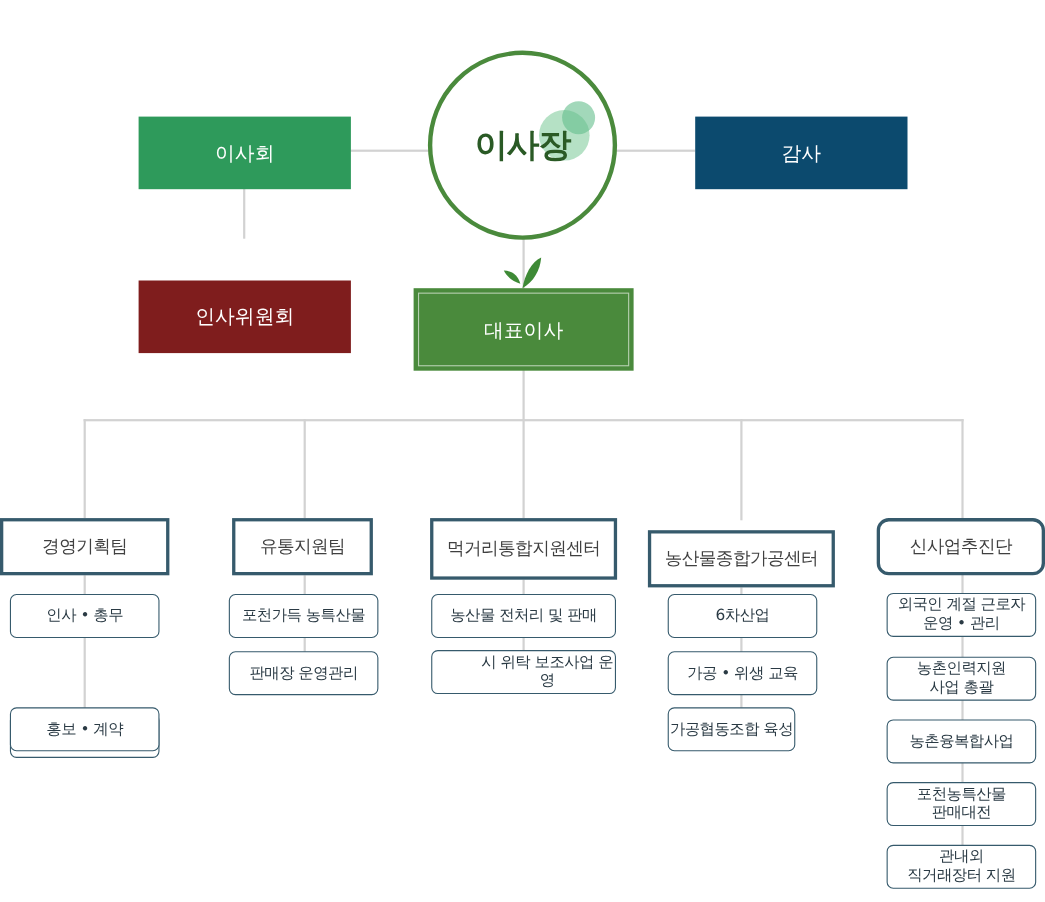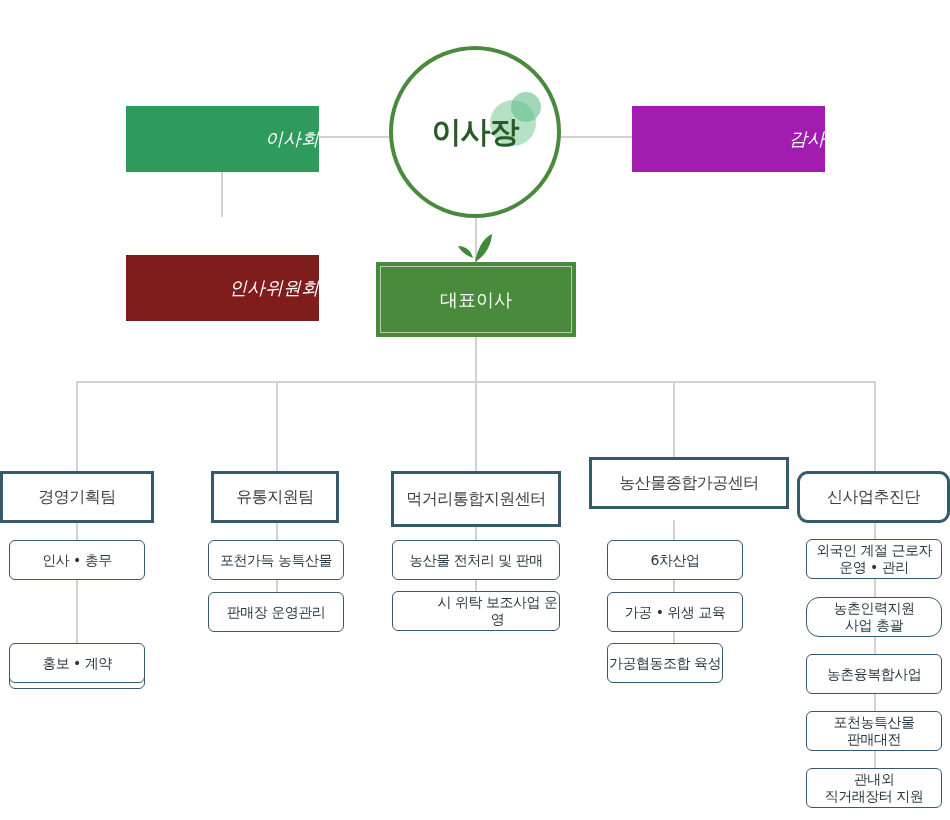--- a/index.html
+++ b/index.html
@@ -1,19 +1,19 @@
 <!DOCTYPE html>
 <html><head>
 <meta charset="utf-8">
 <style>
   html,body{margin:0;padding:0;background:#fff;}
   body{width:950px;height:820px;position:relative;overflow:hidden;font-family:"DejaVu Sans","Liberation Sans",sans-serif;}
   .abs{position:absolute;box-sizing:border-box;}
   .line{position:absolute;background:#d2d2d2;}
-  .topbox{display:flex;align-items:center;justify-content:flex-end;color:#fff;font-size:18px;font-style:italic;}
+  .topbox{display:flex;align-items:center;justify-content:center;color:#fff;font-size:18px;}
   .ceo{border:4px solid #4a8a3c;border-radius:50%;background:#fff;display:flex;align-items:center;justify-content:center;}
   .ceo-text{font-size:30px;font-weight:bold;color:#2a5a25;position:relative;z-index:2;letter-spacing:-1px;}
   .blob{position:absolute;border-radius:50%;}
   .rep{background:#4a8a3c;display:flex;align-items:center;justify-content:center;}
   .rep-inner{position:absolute;left:4px;top:4px;right:4px;bottom:4px;border:1px solid rgba(255,255,255,0.6);}
   .rep-text{color:#fff;font-size:18px;position:relative;z-index:2;}
   .team{border:3px solid #365a6c;background:#fff;display:flex;align-items:center;justify-content:center;font-size:16px;color:#404040;letter-spacing:-0.5px;}
   .sub{border:1px solid #365a6c;border-radius:6px;background:#fff;display:flex;align-items:center;justify-content:center;text-align:center;font-size:14px;color:#2a3a44;line-height:17px;letter-spacing:-0.5px;white-space:pre-line;}
 </style>
 </head>
@@ -36,21 +36,21 @@
 <div class="line" style="left:475px;top:520px;width:2px;height:90px;"></div>
 <div class="line" style="left:673px;top:520px;width:2px;height:142px;"></div>
 <div class="line" style="left:874px;top:520px;width:2px;height:270px;"></div>
 
 <div class="abs topbox" style="left:126px;top:106px;width:193px;height:66px;background:#2e9a5b;">
   <span>이사회</span>
 </div>
 <div class="abs topbox" style="left:126px;top:232px;width:193px;height:66px;background:#7f1d1d;margin-top:23px;">
   <span>인사위원회</span>
 </div>
-<div class="abs topbox" style="left:632px;top:106px;width:193px;height:66px;background:#a21caf;">
+<div class="abs topbox" style="left:632px;top:106px;width:193px;height:66px;background:#0c4a6e;">
   <span>감사</span>
 </div>
 
 <div class="abs ceo" style="left:389px;top:46px;width:172px;height:172px;">
   <div class="blob" style="left:97px;top:50px;width:46px;height:46px;background:rgba(120,200,150,0.55);"></div>
   <div class="blob" style="left:118px;top:42px;width:30px;height:30px;background:rgba(100,190,140,0.6);"></div>
   <span class="ceo-text">이사장</span>
 </div>
 
 <svg class="abs" style="left:455px;top:232px;" width="40" height="32">
@@ -65,21 +65,21 @@
 
 <div class="abs team" style="left:0px;top:471px;width:154px;height:52px;">
     <span>경영기획팀</span>
   </div>
 <div class="abs team" style="left:199px;top:471px;width:128px;height:52px;margin-left:12px;">
     <span>유통지원팀</span>
   </div>
 <div class="abs team" style="left:391px;top:471px;width:170px;height:56px;">
     <span>먹거리통합지원센터</span>
   </div>
-<div class="abs team" style="left:589px;top:457px;width:200px;height:52px;">
+<div class="abs team" style="left:589px;top:482px;width:170px;height:52px;">
     <span>농산물종합가공센터</span>
   </div>
 <div class="abs team" style="left:797px;top:471px;width:153px;height:52px;border-radius:11px;">
     <span>신사업추진단</span>
   </div>
 
 <div class="abs sub" style="left:9px;top:540px;width:136px;height:40px;">인사 • 총무</div>
 <div class="abs sub" style="left:9px;top:624px;width:136px;height:40px;margin-top:25px;">예산 • 회계</div>
 <div class="abs sub" style="left:9px;top:643px;width:136px;height:40px;">홍보 • 계약</div>
 
@@ -88,19 +88,19 @@
 
 <div class="abs sub" style="left:392px;top:540px;width:168px;height:40px;">농산물 전처리 및 판매</div>
 <div class="abs sub" style="left:392px;top:591px;width:168px;height:40px;padding-left:43px;">시 위탁 보조사업 운영</div>
 
 <div class="abs sub" style="left:607px;top:540px;width:136px;height:40px;">6차산업</div>
 <div class="abs sub" style="left:607px;top:592px;width:136px;height:40px;">가공 • 위생 교육</div>
 <div class="abs sub" style="left:607px;top:643px;width:116px;height:40px;">가공협동조합 육성</div>
 
 <div class="abs sub" style="left:806px;top:539px;width:136px;height:40px;">외국인 계절 근로자
 운영 • 관리</div>
-<div class="abs sub" style="left:806px;top:597px;width:136px;height:40px;border-radius:13px;">농촌인력지원
+<div class="abs sub" style="left:806px;top:597px;width:136px;height:40px;">농촌인력지원
 사업 총괄</div>
 <div class="abs sub" style="left:806px;top:654px;width:136px;height:40px;">농촌융복합사업</div>
 <div class="abs sub" style="left:806px;top:711px;width:136px;height:40px;">포천농특산물
 판매대전</div>
 <div class="abs sub" style="left:806px;top:768px;width:136px;height:40px;">관내외
 직거래장터 지원</div>
 
 </body></html>

